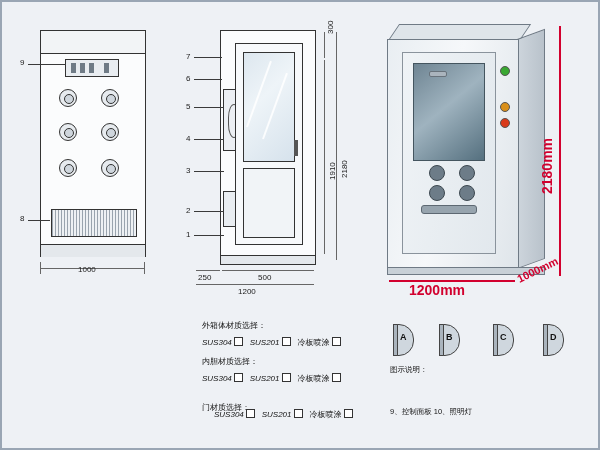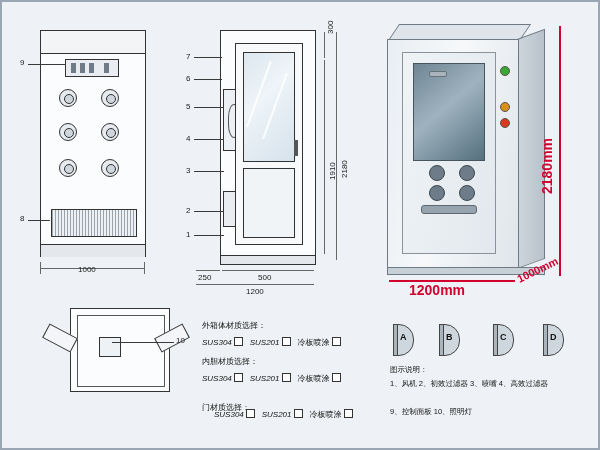--- a/index.html
+++ b/index.html
@@ -173,33 +173,23 @@
     <div class="line vline thin" style="left:126px;top:30px;height:194px;"></div>
     <div class="lbl abs" style="left:130px;top:150px;transform:rotate(-90deg);transform-origin:left top;">1910</div>
     <div class="line vline thin" style="left:138px;top:2px;height:228px;"></div>
     <div class="lbl abs" style="left:142px;top:148px;transform:rotate(-90deg);transform-origin:left top;">2180</div>
 
     <div class="line hline thin" style="left:-2px;top:240px;width:24px;"></div>
     <div class="lbl abs" style="left:0px;top:243px">250</div>
     <div class="line hline thin" style="left:24px;top:240px;width:92px;"></div>
     <div class="lbl abs" style="left:60px;top:243px">500</div>
     <div class="line hline thin" style="left:-2px;top:254px;width:118px;"></div>
-    <div class="lbl abs" style="left:48px;top:257px">1200</div>
-  </div>
-
-  <div id="v3" class="abs">
-    <div class="plan">
-      <div class="inner"></div>
-      <div class="sq"></div>
-    </div>
-    <div class="wing" style="left:-20px;top:28px;transform:rotate(28deg)"></div>
-    <div class="wing" style="left:92px;top:28px;transform:rotate(-28deg)"></div>
-    <div class="line hline" style="left:48px;top:40px;width:62px;"></div>
-    <div class="lbl abs" style="left:112px;top:34px">10</div>
-  </div>
+    <div class="lbl abs" style="left:40px;top:257px">1200</div>
+  </div>
+
 
   <div id="v4" class="abs">
     <div class="cube-top"></div>
     <div class="side"></div>
     <div class="front">
       <div class="d3door">
         <div class="d3glass"></div>
         <div class="knob"></div>
         <div class="d3noz" style="left:26px;top:112px"></div>
         <div class="d3noz" style="left:56px;top:112px"></div>
@@ -256,16 +246,15 @@
     <div class="half"></div>
     <div class="ltr">C</div>
   </div>
   <div class="dicon" style="left:536px;top:322px">
     <div class="post"></div>
     <div class="half"></div>
     <div class="ltr">D</div>
   </div>
 
   <div class="legend" style="left:388px;top:362px">图示说明：</div>
-  <div class="legend" style="left:388px;top:376px">1、风机   2、初效过滤器   3、喷嘴   4、高效过滤器</div>
   <div class="legend" style="left:388px;top:404px">9、控制面板   10、照明灯</div>
 
 </div>
 
 </body></html>

